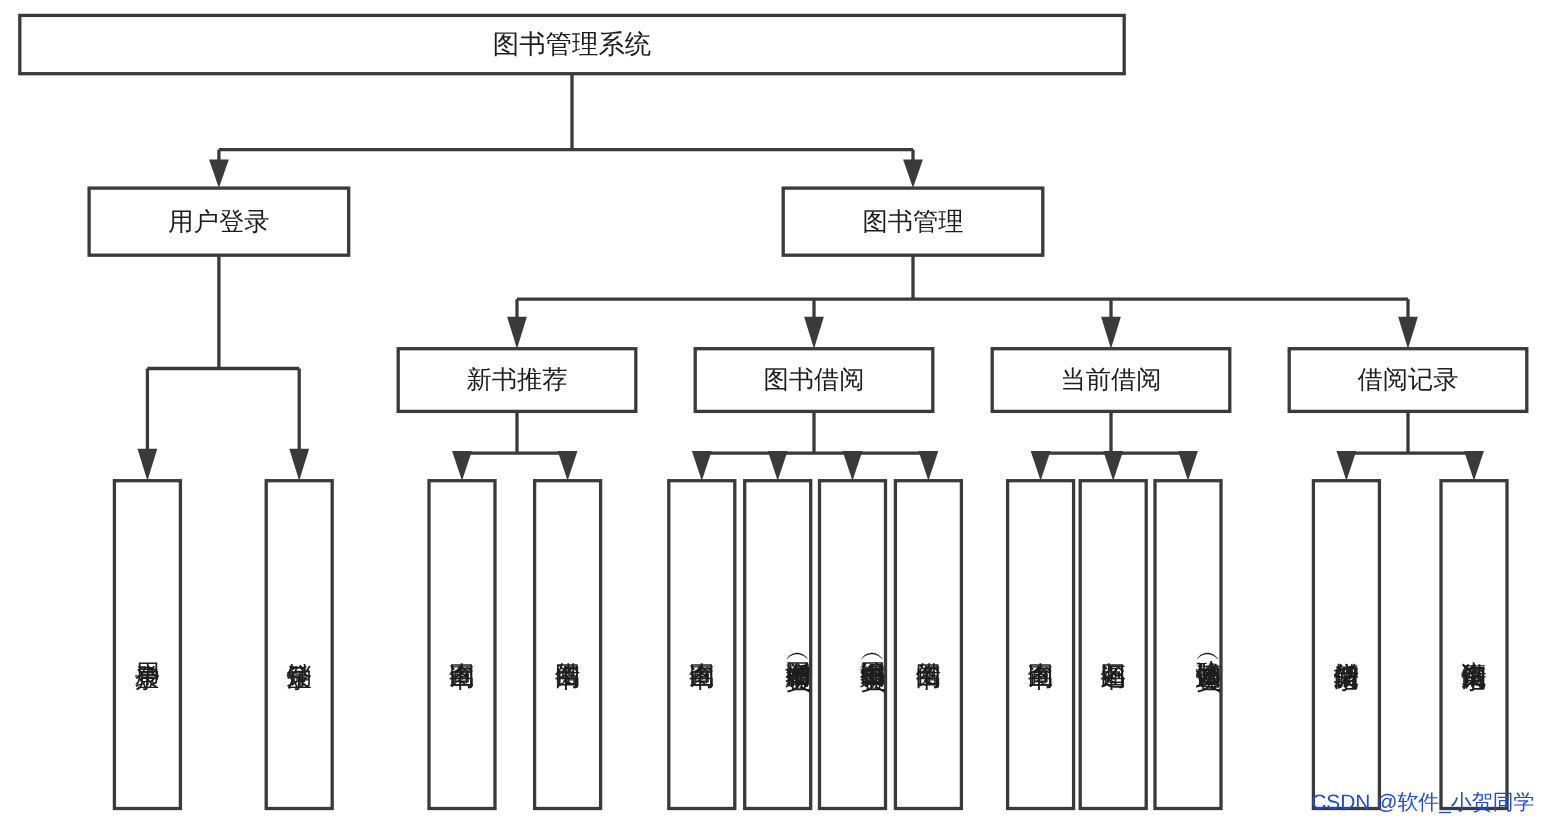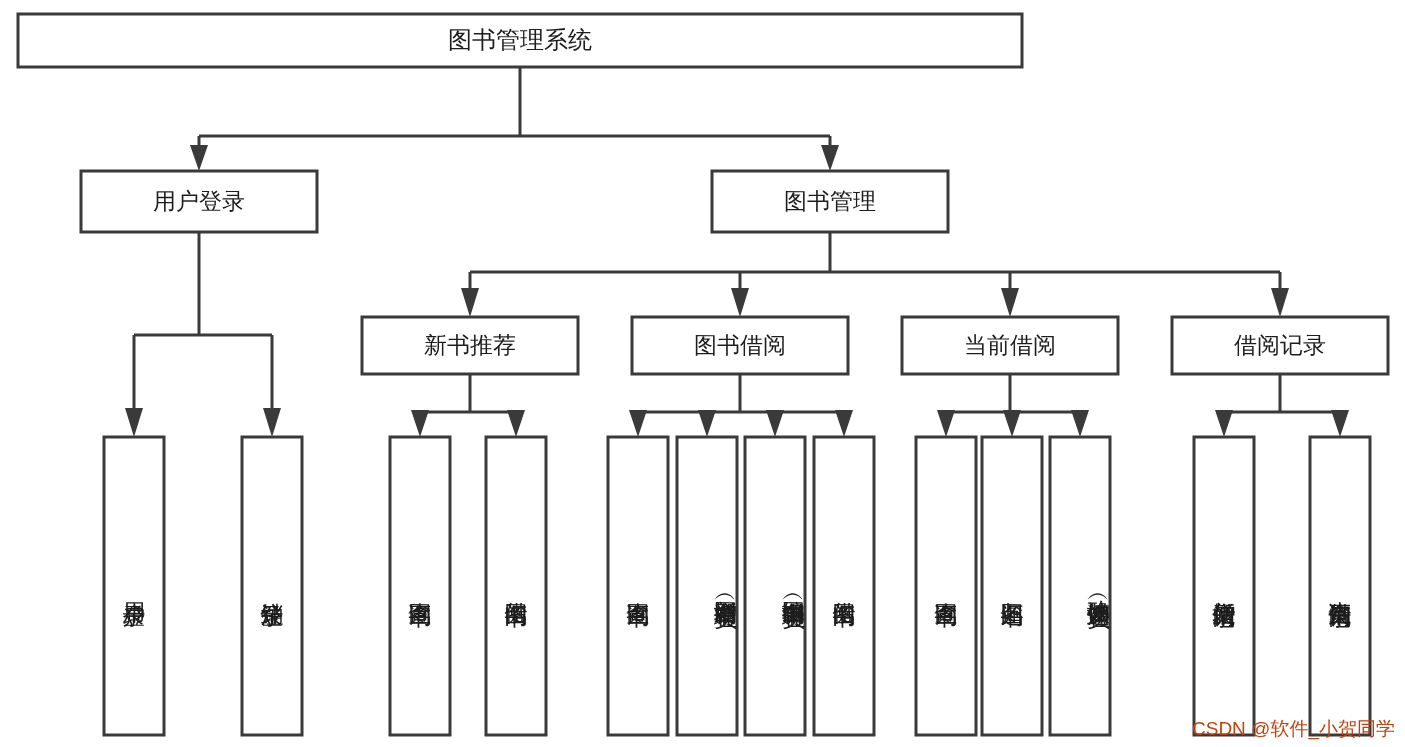--- a/index.html
+++ b/index.html
@@ -58,21 +58,21 @@
     letter-spacing: 1px;
     line-height: 1;
     white-space: nowrap;
     text-align: center;
     pointer-events: none;
   }
   .watermark {
     position: absolute;
     font-family: "Liberation Sans", "DejaVu Sans", sans-serif;
     font-size: 19px;
-    color: #c2410c;
+    color: #1d4ed8;
     white-space: nowrap;
   }
 </style>
 </head>
 <body>
 
 <div id="diagram-root">
 
   <svg class="flow" viewBox="0 0 1405 747">
 

